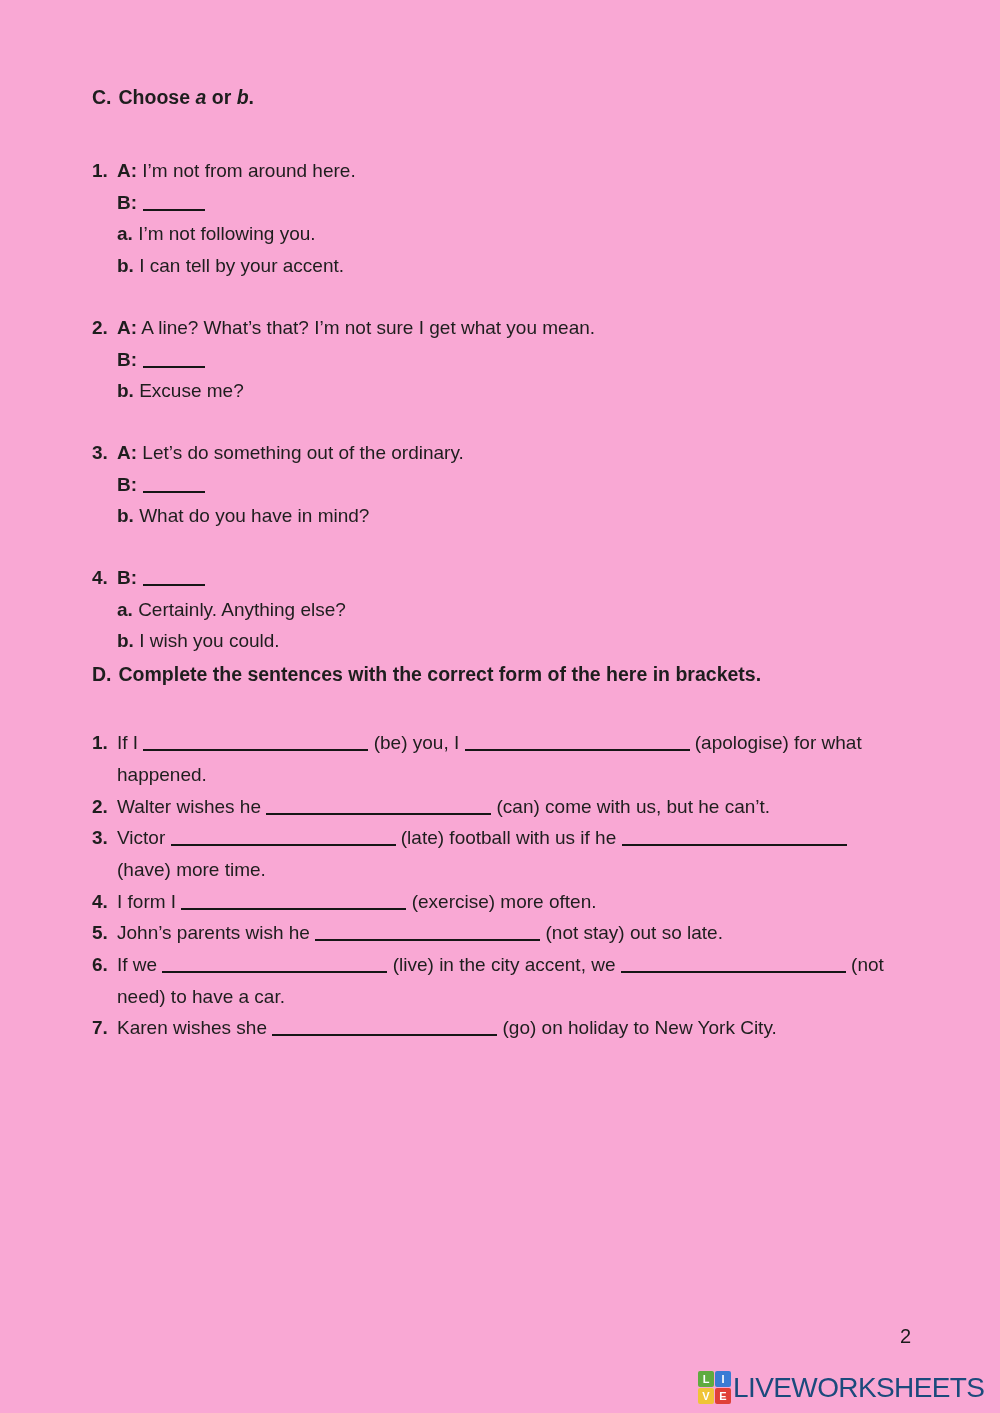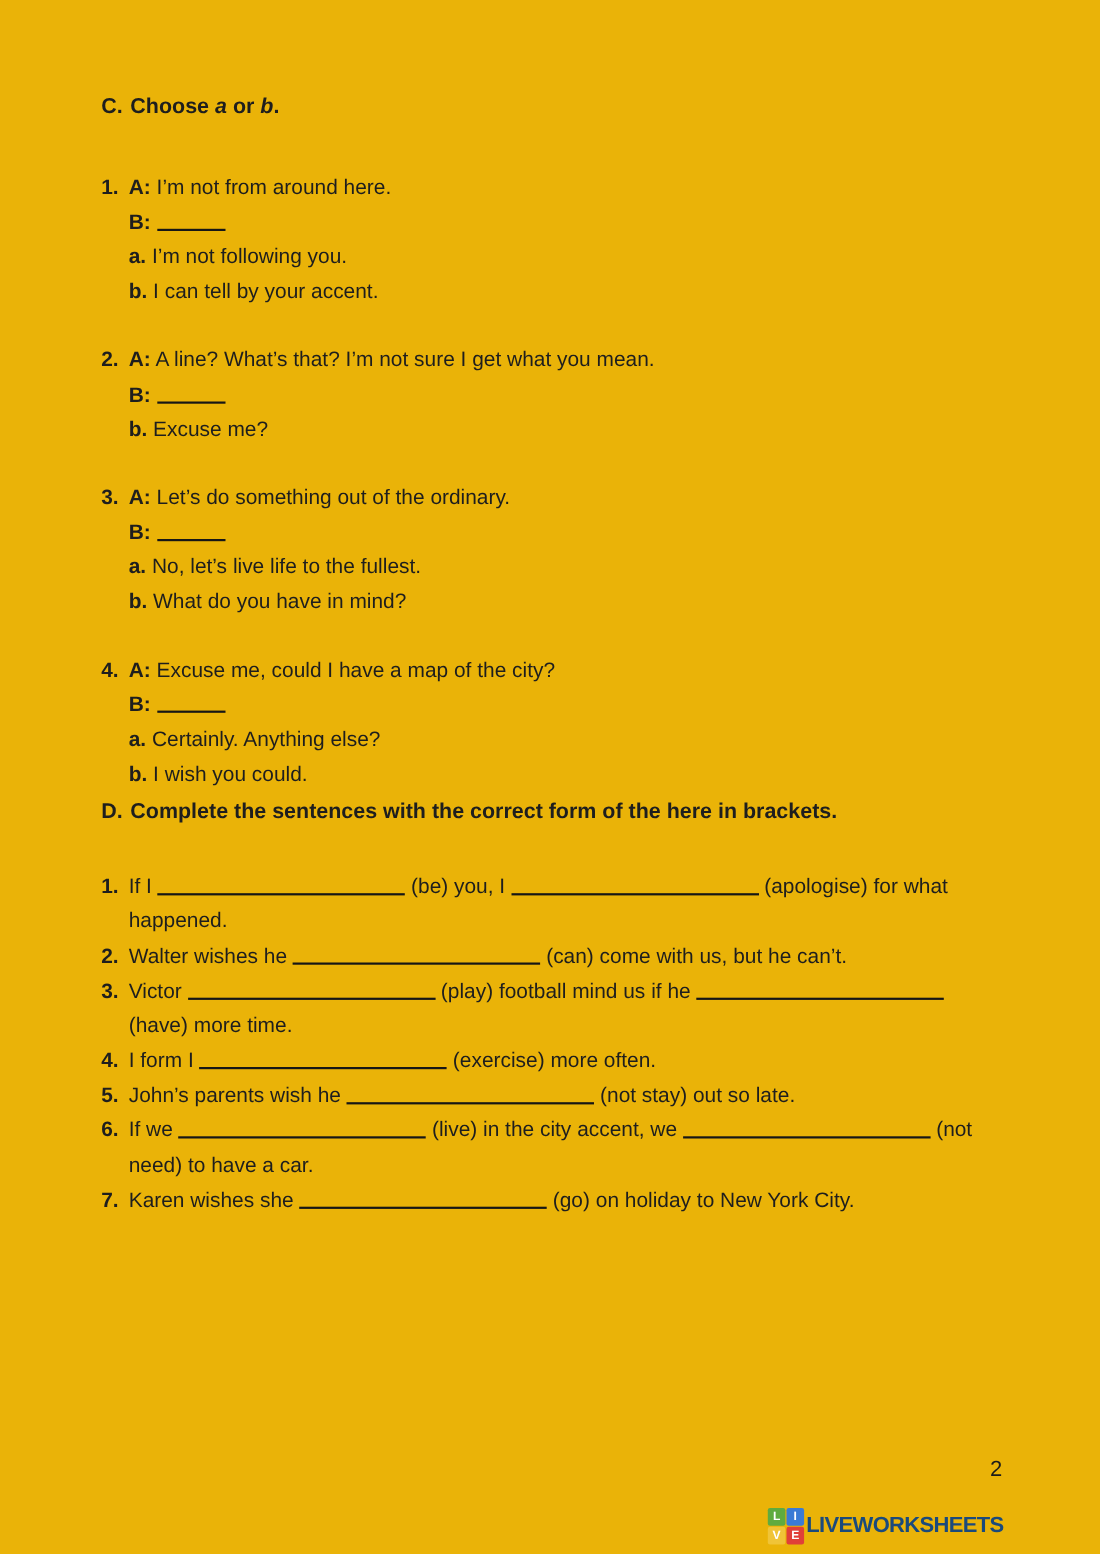--- a/index.html
+++ b/index.html
@@ -1,21 +1,21 @@
 <!DOCTYPE html>
 <html><head>
 <meta charset="utf-8">
 <style>
   * { margin: 0; padding: 0; box-sizing: border-box; }
   html, body { background: #ffffff; }
   .sheet {
     position: relative;
     width: 1000px;
     height: 1413px;
-    background: #eab308;
+    background: #f9a8d4;
     font-family: "Liberation Sans", sans-serif;
     color: #1e1e1e;
     font-size: 19px;
     overflow: hidden;
   }
   .content {
     position: absolute;
     left: 92px;
     top: 84px;
     width: 795px;
@@ -85,22 +85,22 @@
     font-weight: 700;
     font-size: 11px;
     border-radius: 2px;
     line-height: 1;
   }
   .tile-l { background: #5fab3f; }
   .tile-i { background: #3a7bd5; }
   .tile-v { background: #f0c437; }
   .tile-e { background: #e04038; }
   .logo-text {
-    font-weight: 700;
-    font-size: 20px;
+    font-weight: 400;
+    font-size: 28px;
     letter-spacing: -0.6px;
     color: #1b4a7c;
     line-height: 33px;
   }
 </style>
 </head>
 <body>
 
 <div class="sheet">
   <div class="content">
@@ -148,35 +148,27 @@
       <div class="c-item">
         <span class="num">3.</span>
         <div class="c-line">
           <span class="bold">A:</span>
           <span>Let’s do something out of the ordinary.</span>
         </div>
         <div class="c-line">
           <span class="bold">B:</span><span class="blank c-blank"></span>
         </div>
         <div class="c-line">
-          <span class="bold">a.</span>
-          <span>No, let’s live life to the fullest.</span>
-        </div>
-        <div class="c-line">
           <span class="bold">b.</span>
           <span>What do you have in mind?</span>
         </div>
       </div>
 
       <div class="c-item">
         <span class="num">4.</span>
-        <div class="c-line">
-          <span class="bold">A:</span>
-          <span>Excuse me, could I have a map of the city?</span>
-        </div>
         <div class="c-line">
           <span class="bold">B:</span><span class="blank c-blank"></span>
         </div>
         <div class="c-line">
           <span class="bold">a.</span>
           <span>Certainly. Anything else?</span>
         </div>
         <div class="c-line">
           <span class="bold">b.</span>
           <span>I wish you could.</span>
@@ -196,21 +188,21 @@
         <div class="d-text"><span>If I </span><span class="blank d-blank"></span><span> (be) you, I </span><span class="blank d-blank"></span><span> (apologise) for what happened.</span></div>
       </div>
 
       <div class="d-item">
         <span class="num">2.</span>
         <div class="d-text"><span>Walter wishes he </span><span class="blank d-blank"></span><span> (can) come with us, but he can’t.</span></div>
       </div>
 
       <div class="d-item">
         <span class="num">3.</span>
-        <div class="d-text"><span>Victor </span><span class="blank d-blank"></span><span> (play) football mind us if he </span><span class="blank d-blank"></span><span> (have) more time.</span></div>
+        <div class="d-text"><span>Victor </span><span class="blank d-blank"></span><span> (late) football with us if he </span><span class="blank d-blank"></span><span> (have) more time.</span></div>
       </div>
 
       <div class="d-item">
         <span class="num">4.</span>
         <div class="d-text"><span>I form I </span><span class="blank d-blank"></span><span> (exercise) more often.</span></div>
       </div>
 
       <div class="d-item">
         <span class="num">5.</span>
         <div class="d-text"><span>John’s parents wish he </span><span class="blank d-blank"></span><span> (not stay) out so late.</span></div>

